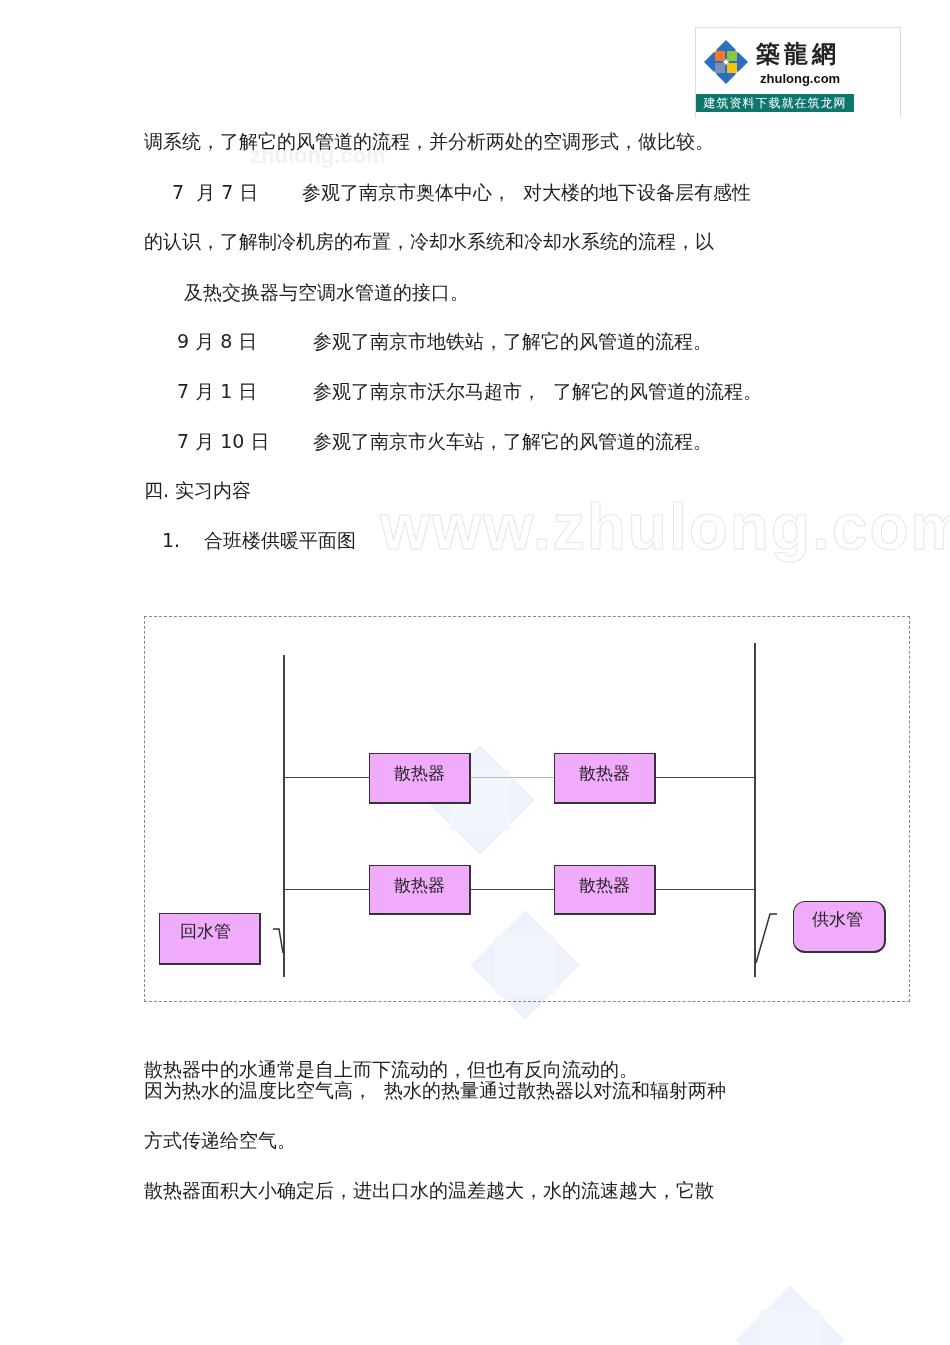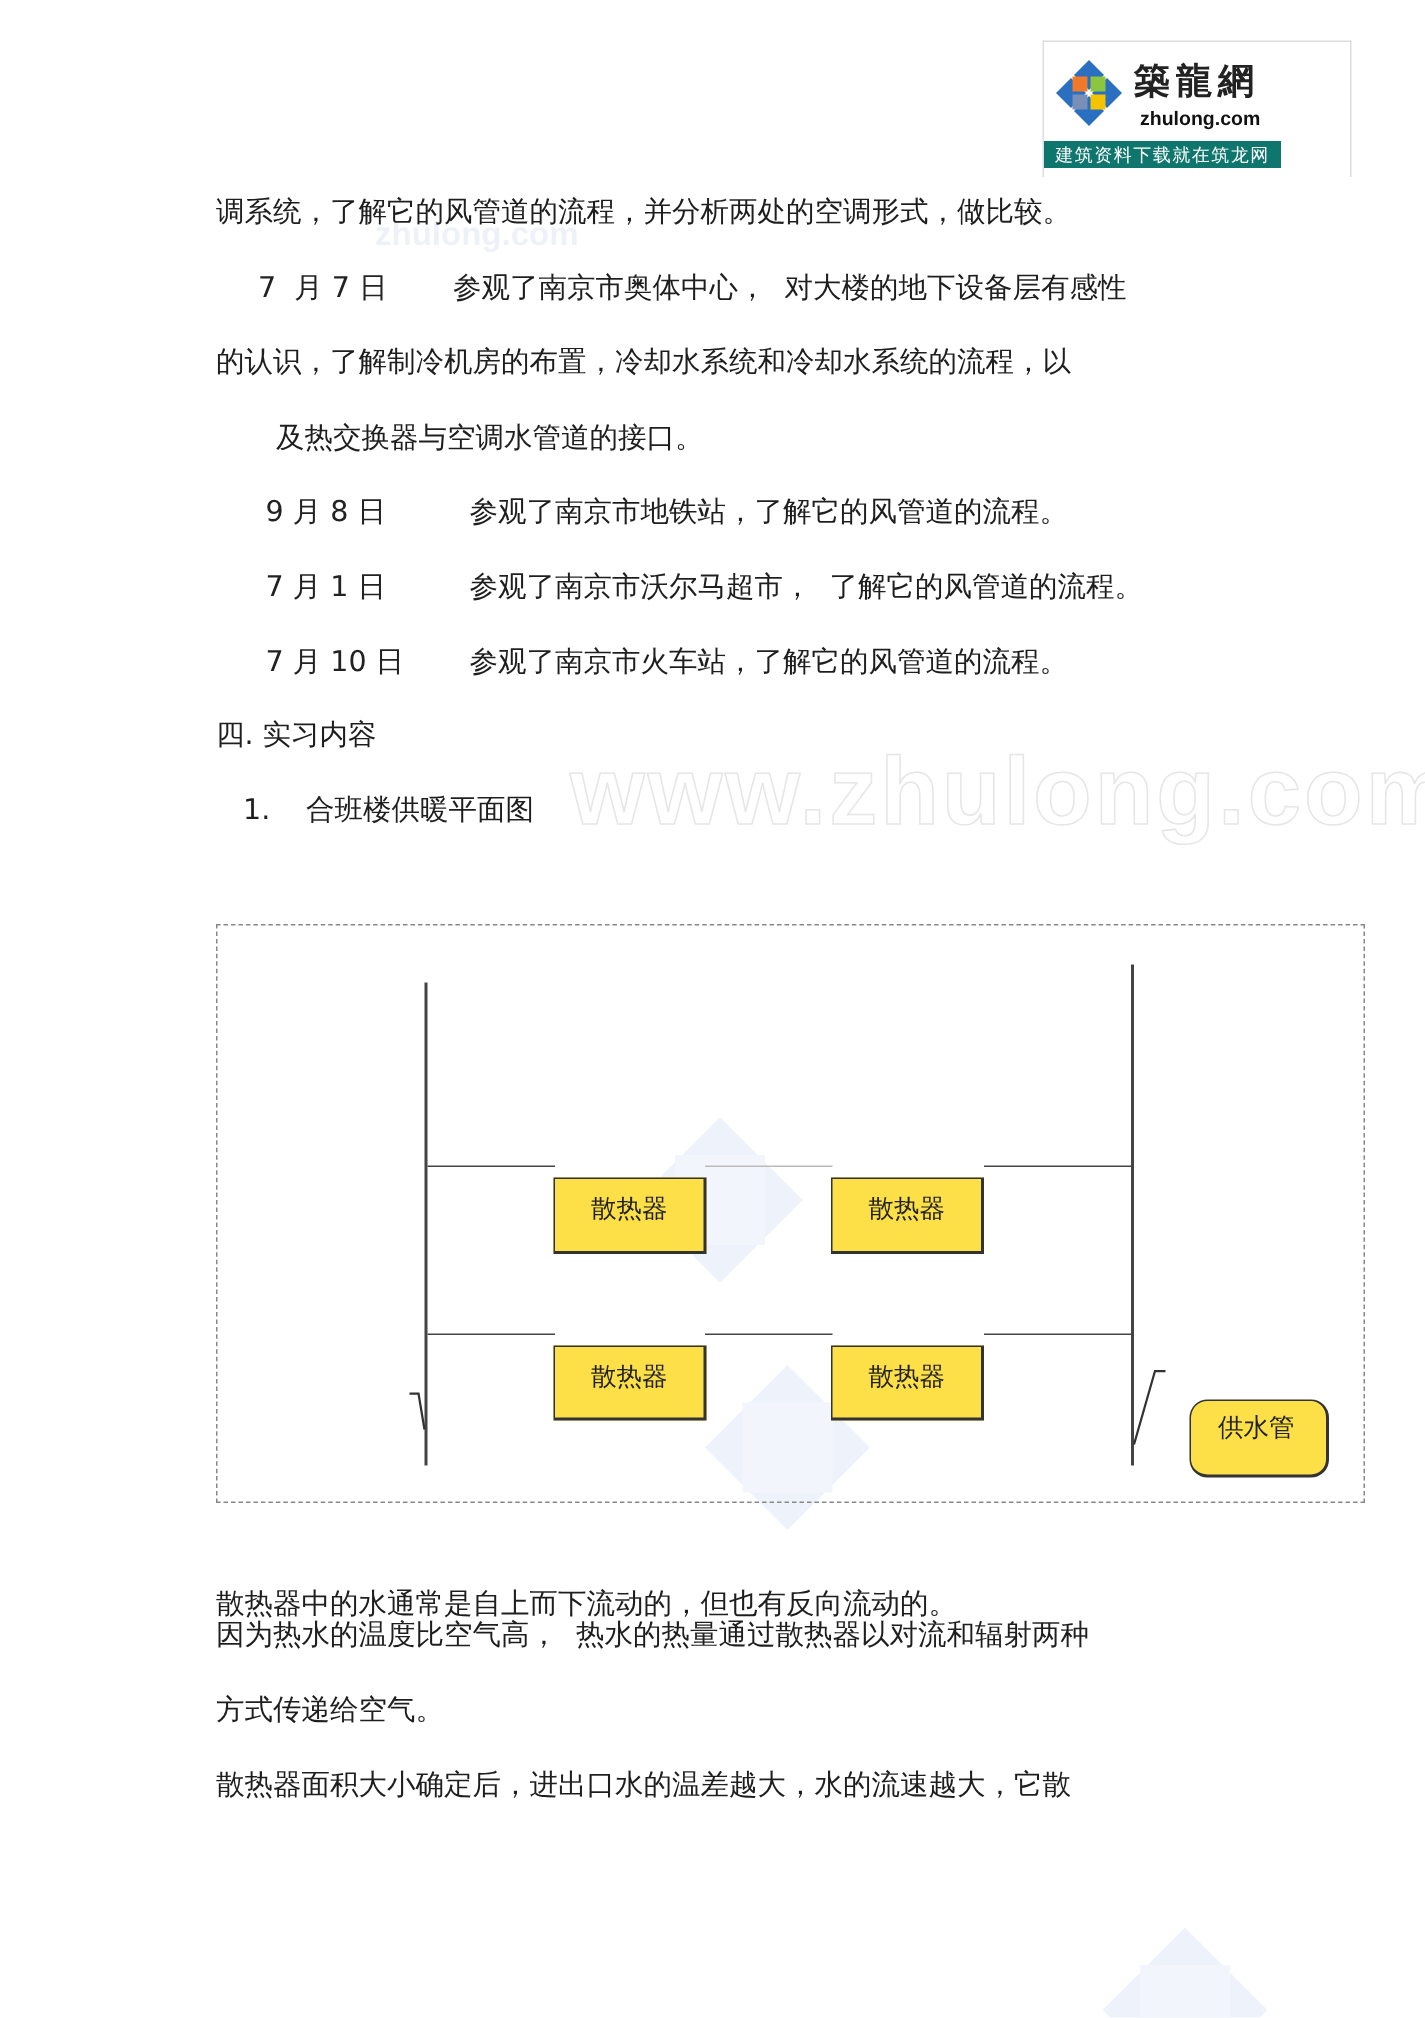--- a/index.html
+++ b/index.html
@@ -11,22 +11,22 @@
           border-left: 1px solid #ddd; border-top: 1px solid #ddd; border-right: 1px solid #ddd; padding-left: 46px; }
   .logo-mark { position: absolute; left: 6px; top: 10px; width: 48px; height: 48px; }
   .logo-cn { position: absolute; left: 60px; top: 10px; font-size: 24px; font-weight: bold; color: #222; letter-spacing: 4px; font-family: "DejaVu Serif", serif; }
   .logo-en { position: absolute; left: 64px; top: 43px; font-size: 13px; font-weight: bold; color: #111; font-family: "Liberation Sans", sans-serif; }
   .logo-band { position: absolute; left: 0; top: 66px; width: 158px; height: 18px; background: #0f766e; color: #fff;
                font-size: 12px; line-height: 18px; text-align: center; letter-spacing: 1px; }
   .wm-url { position: absolute; left: 380px; top: 490px; font-size: 64px; font-weight: bold; color: #fff;
             -webkit-text-stroke: 1px #e6e6e6; font-family: "Liberation Sans", sans-serif; letter-spacing: 2px; }
   .wm-small { position: absolute; left: 250px; top: 143px; font-size: 22px; font-weight: bold; color: #eef2f8; font-family: "Liberation Sans", sans-serif; }
   .figure { position: absolute; left: 144px; top: 616px; width: 764px; height: 384px; border: 1px dashed #888; }
-  .box { position: absolute; border: 1px solid #333; border-right-width: 2px; border-bottom-width: 2px; background: #fde047;
-         font-size: 17px; text-align: center; padding-top: 8px; box-sizing: border-box; margin-top: 32px; }
+  .box { position: absolute; border: 1px solid #333; border-right-width: 2px; border-bottom-width: 2px; background: #f0abfc;
+         font-size: 17px; text-align: center; padding-top: 8px; box-sizing: border-box; }
   .pipe { position: absolute; background: #444; }
   .flake { position: absolute; }
 </style>
 </head>
 <body>
 
 <div class="logo">
   <svg class="logo-mark" viewBox="0 0 48 48">
     <polygon points="24,2 34,12 24,22 14,12" fill="#2a6fc0"></polygon>
     <polygon points="46,24 36,34 26,24 36,14" fill="#2a6fc0"></polygon>
@@ -92,20 +92,21 @@
 
   <div class="pipe" style="left:140px; top:272px; width:85px; height:1px;"></div>
   <div class="pipe" style="left:325px; top:272px; width:85px; height:1px;"></div>
   <div class="pipe" style="left:511px; top:272px; width:98px; height:1px;"></div>
 
   <div class="box" style="left:224px; top:136px; width:102px; height:51px;">散热器</div>
   <div class="box" style="left:409px; top:136px; width:102px; height:51px;">散热器</div>
   <div class="box" style="left:224px; top:248px; width:102px; height:50px;">散热器</div>
   <div class="box" style="left:409px; top:248px; width:102px; height:50px;">散热器</div>
 
+  <div class="box" style="left:14px; top:296px; width:102px; height:52px; padding-top:6px; text-align:left; padding-left:20px;">回水管</div>
   <div class="box" style="left:648px; top:284px; width:93px; height:52px; padding-top:6px; text-align:left; padding-left:18px;border-radius:12px;">供水管</div>
 
   <svg style="position:absolute; left:0; top:0;" width="764" height="384">
     <polyline points="128,312 134,312 138,336" fill="none" stroke="#333" stroke-width="1.5"></polyline>
     <polyline points="632,297 625,297 611,346" fill="none" stroke="#333" stroke-width="1.5"></polyline>
   </svg>
 </div>
 
 <div class="line" style="left:144px; top:1029px;margin-top:28px;">散热器中的水通常是自上而下流动的，但也有反向流动的。</div>
 <div class="line" style="left:144px; top:1078px;">因为热水的温度比空气高，  热水的热量通过散热器以对流和辐射两种</div>

